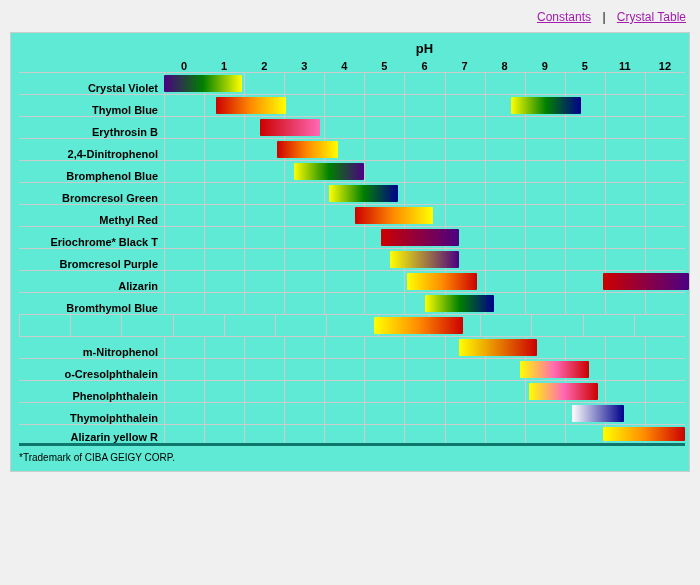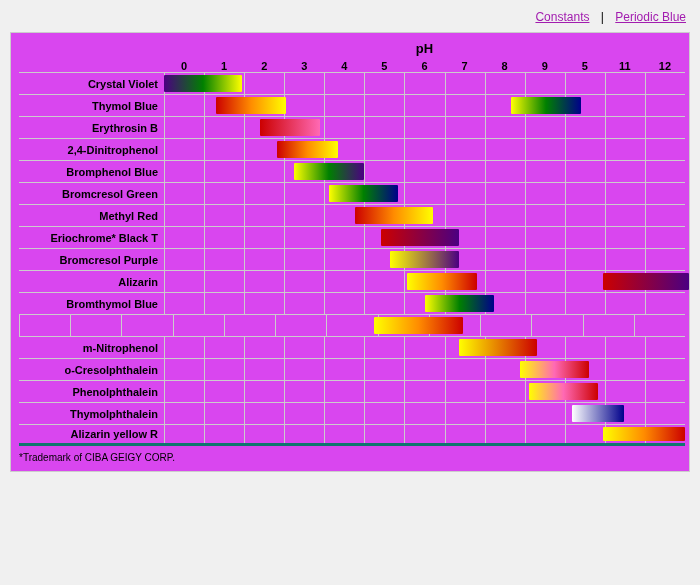--- a/index.html
+++ b/index.html
@@ -17,21 +17,21 @@
       margin-bottom: 6px;
     }
     .top-links span { margin: 0 4px; }
     .top-links a, .top-links .link { color: #a21caf; text-decoration: underline; cursor: pointer; }
     .intro-text {
       font-size: 13px;
       margin-bottom: 8px;
       line-height: 1.4;
     }
     .chart-container {
-      background: #d946ef;
+      background: #5eead4;
       border: 1px solid #ccc;
       padding: 8px 4px 8px 8px;
     }
     .chart-inner {
       display: flex;
       flex-direction: column;
     }
     
     .ph-header-row {
       display: flex;
@@ -62,21 +62,21 @@
     }
     .ph-num {
       flex: 1;
       text-align: center;
       font-size: 11px;
       font-weight: bold;
     }
     
     .data-row {
       display: flex;
-      align-items: center;
+      align-items: flex-end;
       height: 22px;
       border-top: 1px solid #ccc;
     }
     .data-row:last-of-type {
       border-bottom: 3px solid #0f766e;
     }
     .row-label {
       width: 145px;
       min-width: 145px;
       text-align: right;
@@ -106,21 +106,21 @@
       font-size: 10px;
       margin-top: 6px;
     }
   </style>
 </head>
 <body>
 
 <div class="top-links">
   <span class="link">Constants</span>
   <span>|</span>
-  <span class="link">Periodic Blue</span>
+  <span class="link">Crystal Table</span>
 </div>
 
 <p class="intro-text"></p>
 
 <div class="chart-container">
   <div class="chart-inner">
 
     <div class="ph-header-row">
       <div class="label-col"></div>
       <div class="ph-label-center">pH</div>

